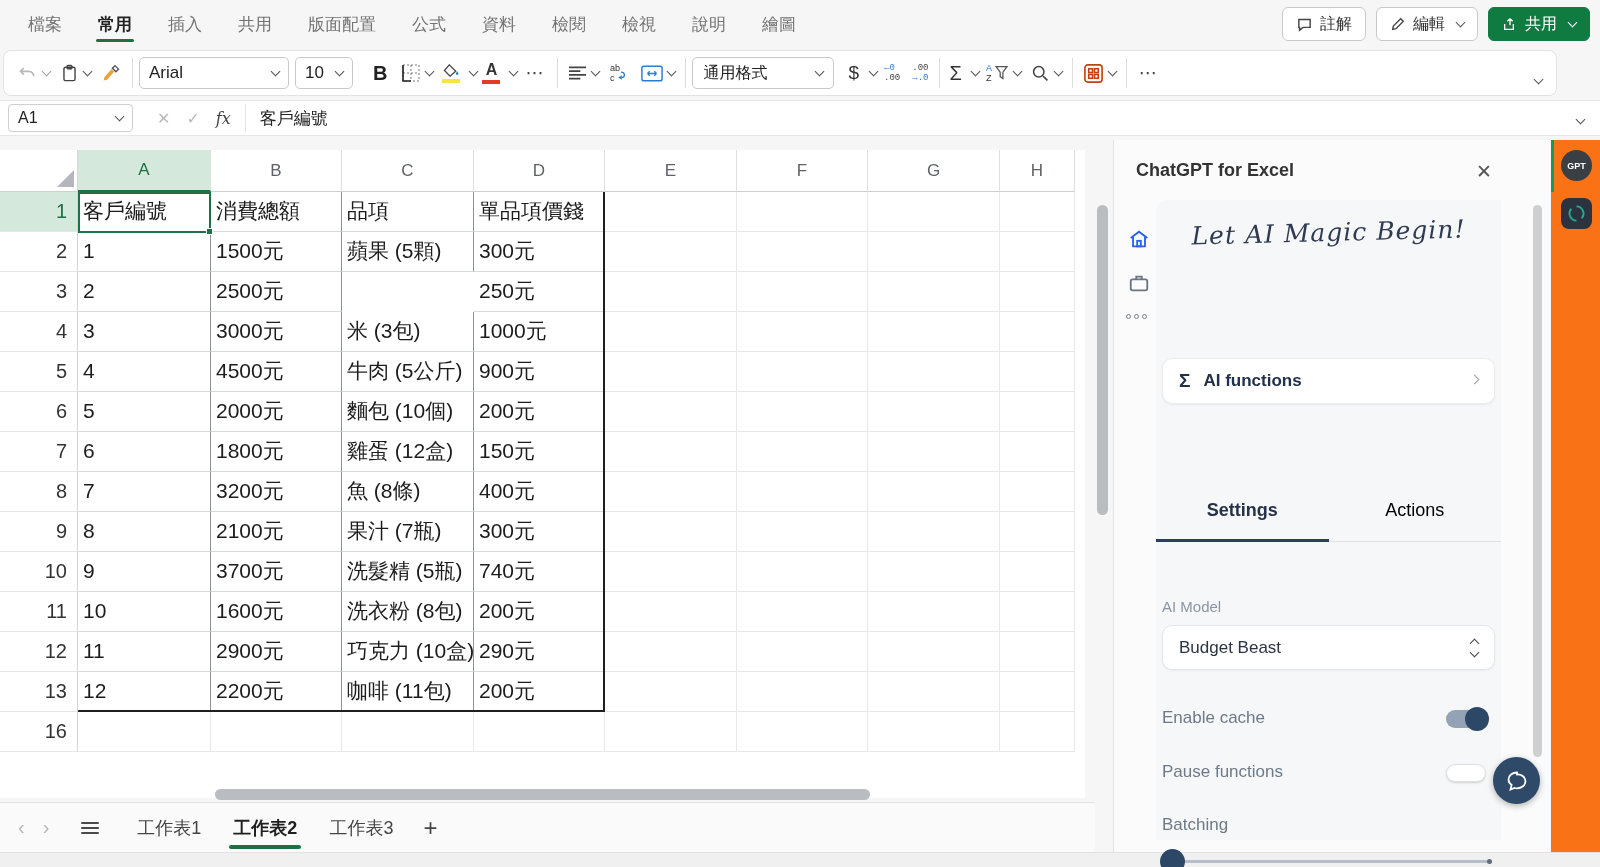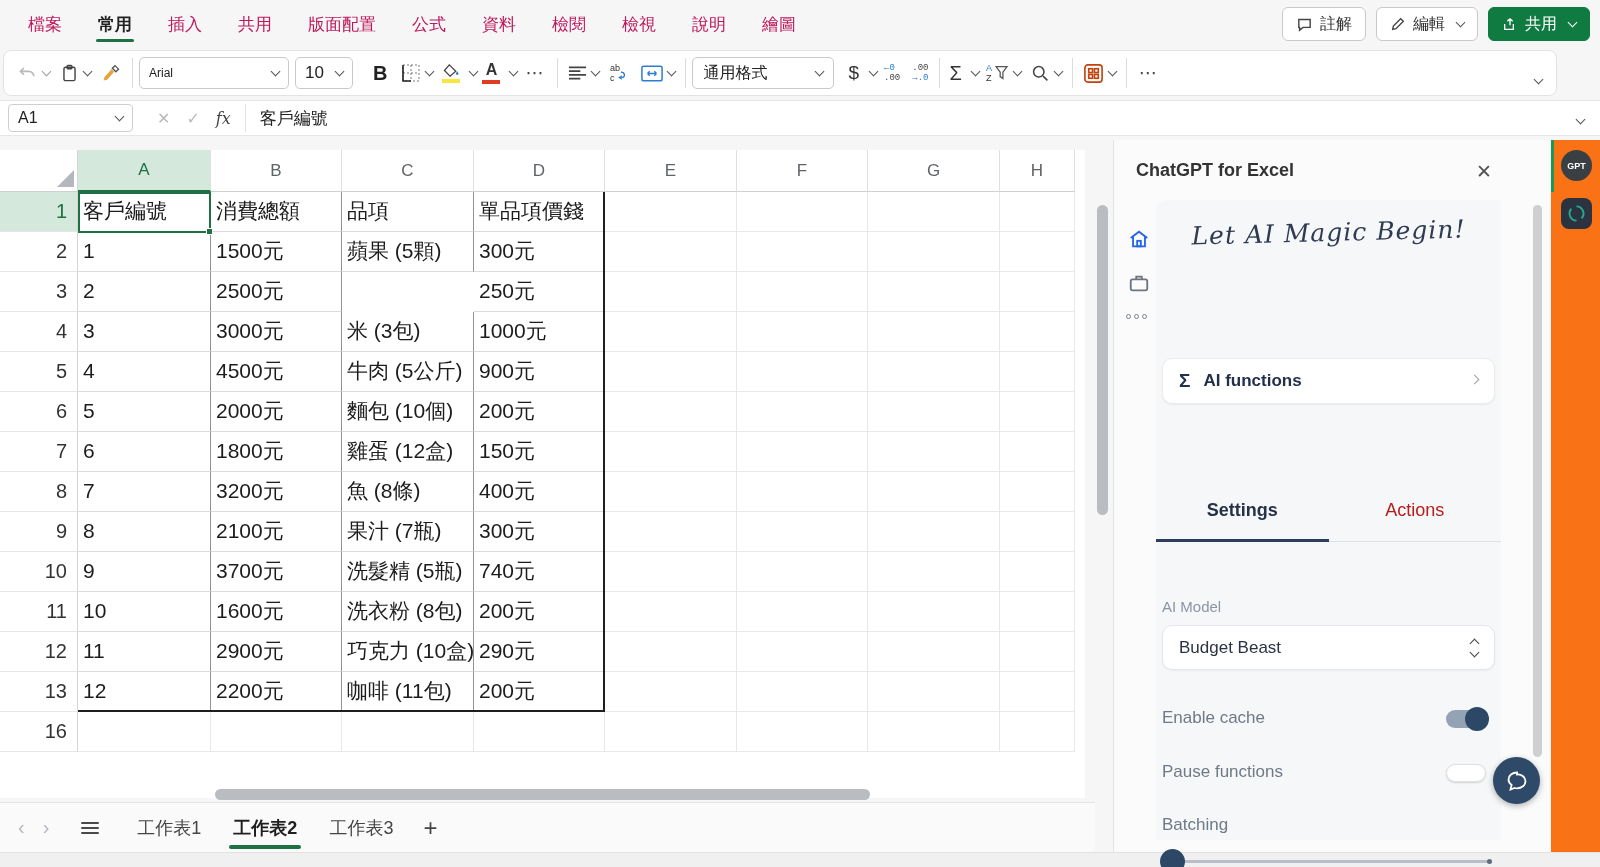--- a/index.html
+++ b/index.html
@@ -7,32 +7,32 @@
   body { font-family:"Liberation Sans","DejaVu Sans",sans-serif; background:#f6f6f6; position:relative; color:#333; }
 
   
   .chev { display:inline-block; width:7px; height:7px; border-right:1.6px solid #555; border-bottom:1.6px solid #555; transform:rotate(45deg); margin-left:5px; margin-top:-3px; }
   .chev.right { transform:rotate(-45deg); }
   .chev.gray { border-color:#9aa0a6; }
   .vline { width:1px; height:30px; background:#dcdcdc; margin:0 6px; }
 
   
   .menubar { position:absolute; left:0; top:0; width:1600px; height:48px; display:flex; align-items:center; padding-left:26px; gap:32px; }
-  .menu-item { font-size:17px; color:#be185d; position:relative; padding:10px 2px; cursor:default; white-space:nowrap; }
+  .menu-item { font-size:17px; color:#737373; position:relative; padding:10px 2px; cursor:default; white-space:nowrap; }
   .menu-item.active { font-weight:700; color:#222; }
   .menu-item.active::after { content:""; position:absolute; left:0; right:0; bottom:4px; height:3px; border-radius:2px; background:#1e7145; }
   .top-actions { position:absolute; right:10px; top:7px; display:flex; gap:10px; }
   .top-btn { height:34px; border:1px solid #c9c9c9; background:#fff; border-radius:6px; display:flex; align-items:center; gap:7px; padding:0 13px; font-size:16px; color:#333; }
   .top-btn.share { background:#0f7b41; border-color:#0f7b41; color:#fff; }
 
   
   .ribbon { position:absolute; left:3px; top:50px; width:1554px; height:46px; background:#fff; border:1px solid #e2e2e2; border-radius:8px; display:flex; align-items:center; padding:0 10px; }
   .rgroup { display:flex; align-items:center; gap:2px; }
   .ribbon-btn { display:flex; align-items:center; padding:4px 4px; border-radius:4px; color:#444; }
-  .fontbox { width:150px; height:32px; border:1px solid #c9c9c9; border-radius:5px; display:flex; align-items:center; justify-content:space-between; padding:0 9px; font-size:12px; color:#222; }
+  .fontbox { width:150px; height:32px; border:1px solid #c9c9c9; border-radius:5px; display:flex; align-items:center; justify-content:space-between; padding:0 9px; font-size:17px; color:#222; }
   .sizebox { width:58px; height:32px; border:1px solid #c9c9c9; border-radius:5px; display:flex; align-items:center; justify-content:space-between; padding:0 9px; font-size:17px; color:#222; margin-left:6px; }
   .numbox { width:142px; height:32px; border:1px solid #c9c9c9; border-radius:5px; display:flex; align-items:center; justify-content:space-between; padding:0 10px; font-size:16px; color:#222; }
   .bold-b { font-weight:800; font-size:20px; color:#222; padding:0 8px; }
   .color-btn { display:flex; flex-direction:column; align-items:center; line-height:1; padding:2px 3px; }
   .color-btn .bar { width:18px; height:4px; margin-top:2px; }
   .dec2 { display:flex; flex-direction:column; font-size:9px; line-height:10px; color:#444; padding:0 5px; font-family:"Liberation Mono","DejaVu Sans Mono",monospace; }
   .dec2 .blue { color:#2b7cd3; }
   .sigma { font-size:20px; color:#333; padding:0 3px; }
   .dollar { font-size:19px; color:#333; padding:0 4px; }
   .dots3 { font-size:18px; letter-spacing:2px; color:#444; padding:0 6px; }
@@ -82,21 +82,21 @@
   .panel-close { position:absolute; right:58px; top:20px; font-size:19px; color:#555; }
   .rail-icon { position:absolute; left:14px; }
   .rail-dots { position:absolute; left:12px; top:174px; display:flex; gap:3px; }
   .rail-dots i { width:5px; height:5px; border-radius:50%; border:1.4px solid #7a828c; display:block; }
   .pcontent { position:absolute; left:42px; top:60px; width:345px; height:640px; background:#f6f7f8; border-radius:12px 0 0 0; }
   .hero { position:absolute; left:0; top:18px; width:345px; text-align:center; font-family:"DejaVu Serif",serif; font-style:italic; font-size:25px; color:#2f3b52; transform:rotate(-1.5deg); letter-spacing:1px; }
   .pcard { position:absolute; left:6px; width:333px; height:46px; background:#fff; border:1px solid #ececec; border-radius:10px; box-shadow:0 1px 2px rgba(0,0,0,.06); display:flex; align-items:center; gap:13px; padding:0 16px; }
   .pcard .label { font-size:17px; font-weight:600; color:#22304a; flex:1; }
   .pcard .sigma2 { font-size:19px; font-weight:600; color:#22304a; }
   .ptabs { position:absolute; left:0; top:300px; width:345px; display:flex; }
-  .ptab { flex:1; text-align:center; font-size:18px; padding-bottom:18px; color:#b91c1c; border-bottom:1px solid #dde1e6; }
+  .ptab { flex:1; text-align:center; font-size:18px; padding-bottom:18px; color:#000000; border-bottom:1px solid #dde1e6; }
   .ptab.active { color:#253248; font-weight:600; border-bottom:3px solid #2c3e5d; }
   .plabel { position:absolute; left:6px; font-size:15px; color:#8b95a5; }
   .pselect { position:absolute; left:6px; top:425px; width:333px; height:45px; background:#fff; border:1px solid #e3e6ea; border-radius:10px; display:flex; align-items:center; justify-content:space-between; padding:0 16px; font-size:17px; color:#2b3442; box-shadow:0 1px 2px rgba(0,0,0,.05); }
   .updown { display:flex; flex-direction:column; gap:2px; }
   .updown .chev { margin:0; border-color:#444; }
   .updown .up { transform:rotate(-135deg); }
   .prow-label { position:absolute; left:6px; font-size:17px; color:#6e7a88; }
   .toggle { position:absolute; width:40px; height:18px; border-radius:10px; }
   .toggle.on { background:#93a2b4; }
   .toggle.on .knob { position:absolute; right:-3px; top:-3px; width:24px; height:24px; border-radius:50%; background:#2c4866; }

